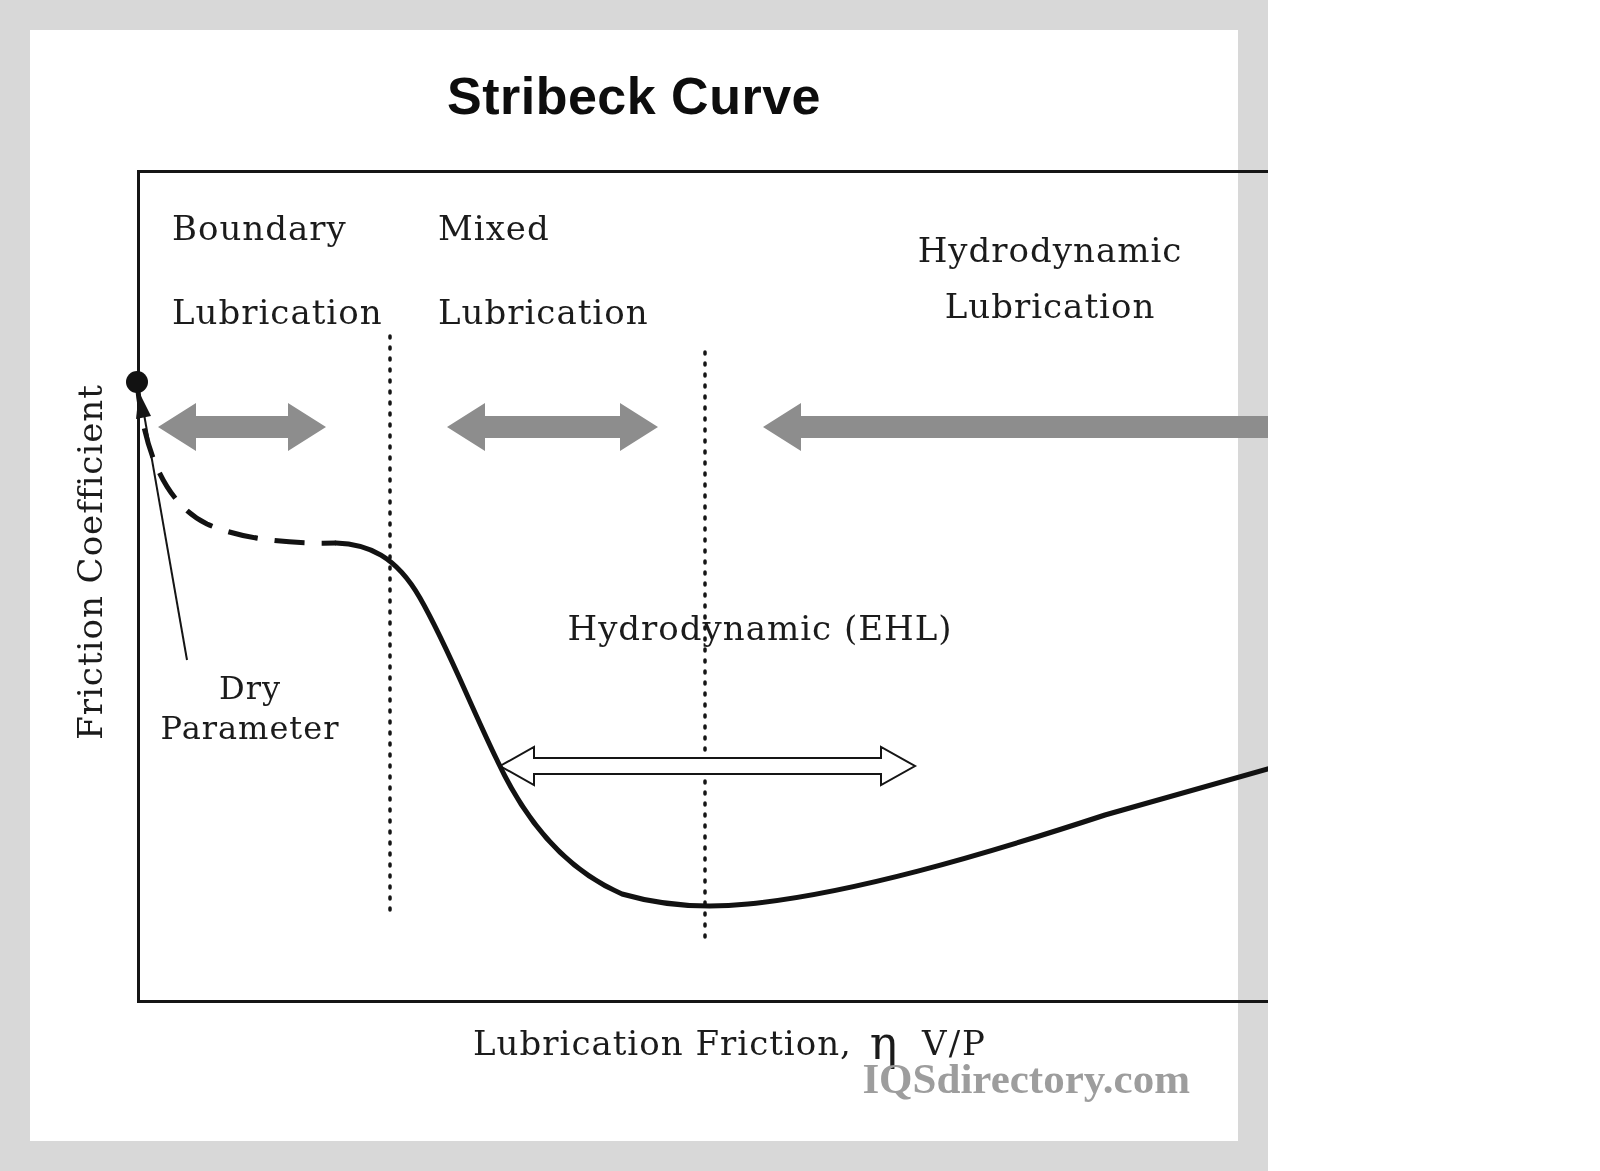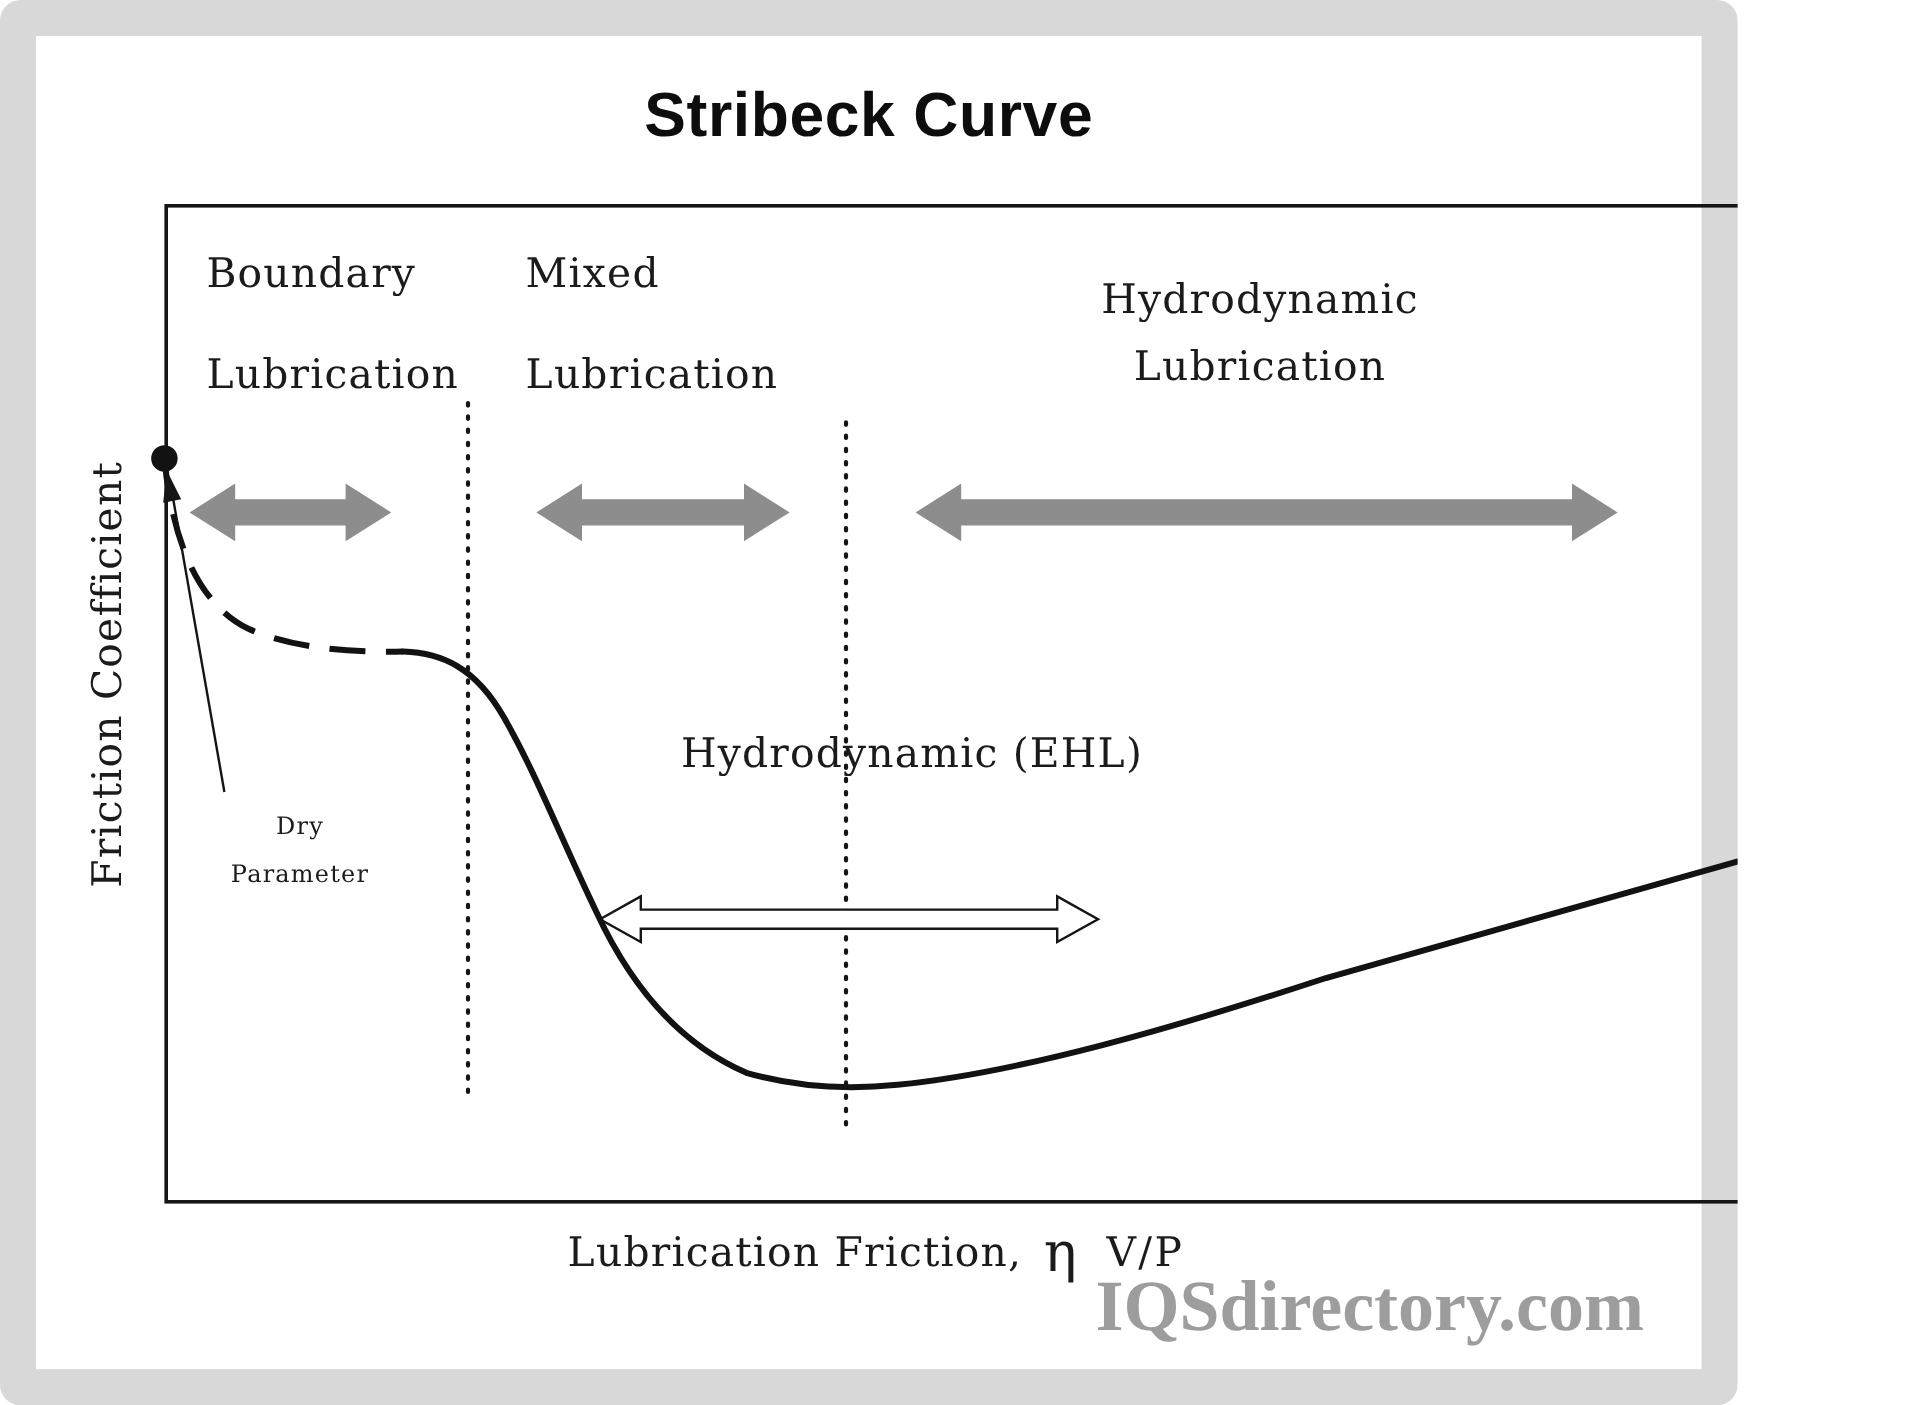--- a/index.html
+++ b/index.html
@@ -1,23 +1,22 @@
 <!DOCTYPE html>
 <html><head>
 <meta charset="utf-8">
 <style>
   html, body { margin: 0; padding: 0; }
   .page {
     position: relative;
-    width: 1448px;
+    width: 1268px;
     height: 1171px;
     background: #d8d8d8;
     font-family: "DejaVu Serif", serif;
     overflow: hidden;
-    border-radius: 17px;
   }
   .panel {
     position: absolute;
     left: 30px; top: 30px; right: 30px; bottom: 30px;
     background: #ffffff;
   }
   .title {
     position: absolute;
     top: 66px; left: 0; width: 100%;
     text-align: center;
@@ -46,21 +45,21 @@
     letter-spacing: 1px;
   }
   .two-line { display: flex; flex-direction: column; }
   .region-wide { line-height: 44px; gap: 40px; }
   .region-tight { line-height: 40px; gap: 16px; text-align: center; }
   .boundary-label { left: 172px; top: 206px; }
   .mixed-label { left: 438px; top: 206px; }
   .hydro-label { left: 880px; top: 230px; width: 340px; }
   .dry-label {
     left: 160px; top: 668px; width: 180px;
-    font-size: 20px; line-height: 40px; text-align: center; justify-content: center;
+    font-size: 32px; line-height: 40px; text-align: center; justify-content: center;
   }
   .ehl-label {
     left: 540px; top: 608px; width: 440px;
     line-height: 41px; text-align: center;
   }
   .y-label {
     position: absolute;
     left: -92px; top: 542px;
     width: 364px;
     text-align: center;
@@ -84,21 +83,21 @@
     position: relative;
     top: 4px;
     margin: 0 12px 0 6px;
   }
   .x-label .suffix { letter-spacing: 2px; }
   .watermark {
     position: absolute;
     right: 78px; top: 1054px;
     font-family: "Liberation Serif", serif;
     font-weight: bold;
-    font-size: 60px;
+    font-size: 43px;
   }
 </style>
 </head>
 <body>
 
 <div class="page" style="background: rgb(216, 216, 216);">
   <div class="panel" style="background: rgb(255, 255, 255);"></div>
 
   <div class="title">Stribeck Curve</div>
 

